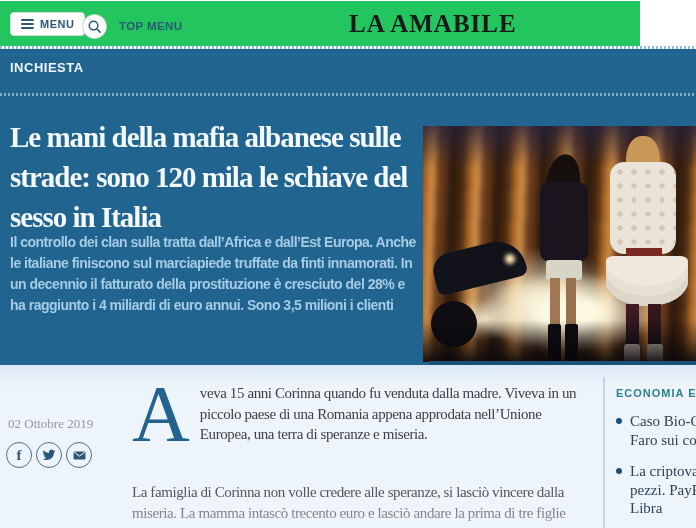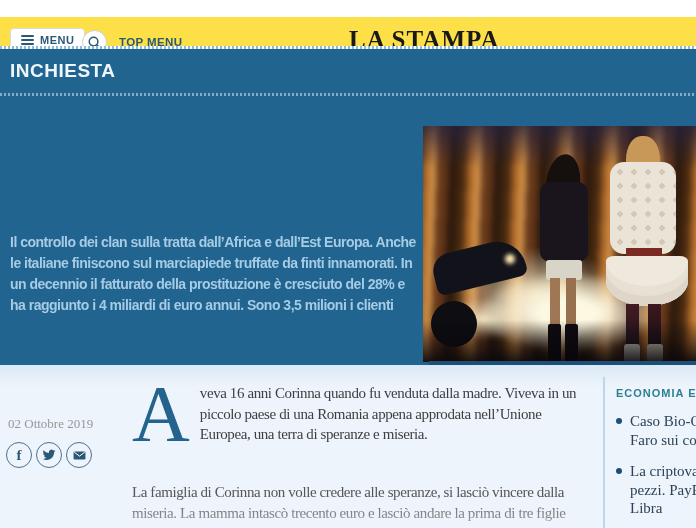--- a/index.html
+++ b/index.html
@@ -2,21 +2,21 @@
 <html><head>
 <meta charset="utf-8">
 <style>
   * { margin:0; padding:0; box-sizing:border-box; }
   html,body { background:#fff; }
   .page {
     position:relative; width:696px; height:528px; overflow:hidden;
     background:#fff; font-family:"Liberation Sans", sans-serif;
   }
   
-  .topbar { position:absolute; left:0; top:17px; width:696px; height:46px; background:#fde047; }
+  .topbar { position:absolute; left:0; top:1px; width:640px; height:46px; background:#22c55e; }
   .menu-btn {
     position:absolute; left:10px; top:11px; height:24px; padding:0 10px;
     background:#fff; border:1px solid #dcdcdc; border-radius:4px;
     display:flex; align-items:center; gap:6px; cursor:pointer;
   }
   .hamburger { display:flex; flex-direction:column; gap:2px; }
   .hamburger i { display:block; width:13px; height:2px; background:#2b5876; border-radius:1px; }
   .menu-label { font-size:11px; font-weight:bold; color:#2b5876; letter-spacing:.5px; }
   .search-btn {
     position:absolute; left:82px; top:13px; width:25px; height:25px; border-radius:50%;
@@ -24,21 +24,21 @@
   }
   .topnews { position:absolute; left:119px; top:19px; font-size:11.5px; font-weight:bold;
     color:#2b5876; letter-spacing:.4px; text-decoration:none; }
   .logo { position:absolute; left:349px; top:9px; font-family:"Liberation Serif", serif;
     font-weight:bold; font-size:25px; letter-spacing:1px; color:#191919; }
   
   .dash-top { position:absolute; left:0; top:46px; width:696px; height:3px;
     background:repeating-linear-gradient(90deg,#8fbbd6 0 2px,#ffffff 2px 4px); }
   
   .hero { position:absolute; left:0; top:49px; width:696px; height:316px; background:#20648f; overflow:hidden; }
-  .inchiesta { position:absolute; left:10px; top:11px; font-size:19px; font-weight:bold;
+  .inchiesta { position:absolute; left:10px; top:11px; font-size:13px; font-weight:bold;
     color:#eef6fb; letter-spacing:.5px; }
   .dash-sep { position:absolute; left:0; top:44px; width:696px; height:3px;
     background:repeating-linear-gradient(90deg,rgba(214,233,246,.55) 0 2px,transparent 2px 4px); }
   .headline { position:absolute; left:10px; top:68px; width:406px;
     font-family:"Liberation Serif", serif; font-weight:600; font-size:29px; line-height:40px;
     letter-spacing:-1px; color:#f3f9fd; }
   .subhead { position:absolute; left:10px; top:183px; width:413px;
     font-size:14px; line-height:21px; letter-spacing:-0.5px; font-weight:bold; color:#a6cbe4; }
   
   .photo { position:absolute; left:423px; top:77px; width:273px; height:236px; overflow:hidden; background:#2a1a0c; }
@@ -122,28 +122,29 @@
         </span>
       <span class="menu-label">MENU</span>
     </button>
     <button class="search-btn">
       <svg width="15" height="15" viewBox="0 0 16 16" fill="none" stroke="#2b5876" stroke-width="1.6" stroke-linecap="round">
         <circle cx="7" cy="7" r="4.6"></circle>
           <line x1="10.6" y1="10.6" x2="14" y2="14"></line>
       </svg>
     </button>
     <a class="topnews" href="#">TOP MENU</a>
-    <div class="logo">LA STAMPA</div>
+    <div class="logo">LA AMABILE</div>
   </header>
 
   <div class="dash-top"></div>
 
   <section class="hero">
     <div class="inchiesta">INCHIESTA</div>
     <div class="dash-sep"></div>
+    <h1 class="headline">Le mani della mafia albanese sulle strade: sono 120 mila le schiave del sesso in Italia</h1>
     <p class="subhead">Il controllo dei clan sulla tratta dall’Africa e dall’Est Europa. Anche le italiane finiscono sul marciapiede truffate da finti innamorati. In un decennio il fatturato della prostituzione è cresciuto del 28% e ha raggiunto i 4 miliardi di euro annui. Sono 3,5 milioni i clienti</p>
 
     <figure class="photo">
       <div class="ph-base"></div>
       <div class="ph-glow"></div>
       <div class="ph-car"></div>
       <div class="ph-moto-body"></div>
       <div class="ph-moto-wheel"></div>
       <div class="ph-moto-light"></div>
       <div class="ph-w1-hair"></div>
@@ -183,21 +184,21 @@
       <button class="soc-btn">
         <svg width="15" height="15" viewBox="0 0 24 24">
           <rect x="2.5" y="5.5" width="19" height="13" rx="2" fill="#2b5876"></rect>
           <path d="M3.5 6.5 12 13l8.5-6.5" fill="none" stroke="#ffffff" stroke-width="1.6"></path>
         </svg>
       </button>
     </div>
 
     <article class="article">
       <span class="dropcap">A</span>
-      <p class="p1">veva 16 anni Corinna quando fu venduta dalla madre. Viveva in un piccolo paese di una Romania appena approdata nell’Unione Europea, una terra di speranze e miseria.</p>
+      <p class="p1">veva 15 anni Corinna quando fu venduta dalla madre. Viveva in un piccolo paese di una Romania appena approdata nell’Unione Europea, una terra di speranze e miseria.</p>
       <p class="p2">La famiglia di Corinna non volle credere alle speranze, si lasciò vincere dalla miseria. La mamma intascò trecento euro e lasciò andare la prima di tre figlie nelle mani di un lover boy. Sono i compagni-padroni, innamorati per</p>
     </article>
 
     <div class="v-divider"></div>
 
     <aside class="sidebar">
       <div class="sb-heading">ECONOMIA E FINAN</div>
       <div class="sb-item">
         <span class="sb-dot"></span>
         <span class="sb-text">

